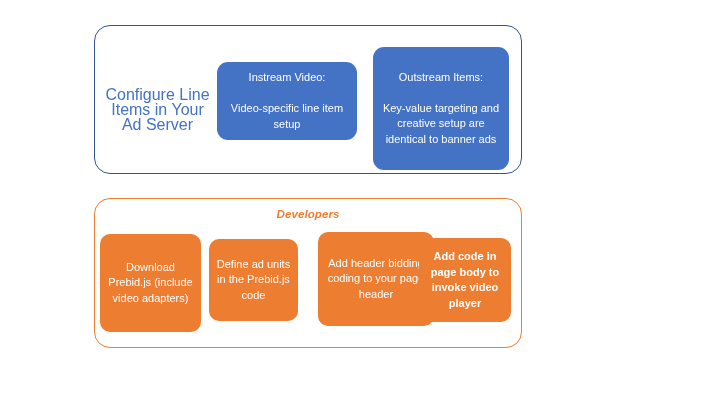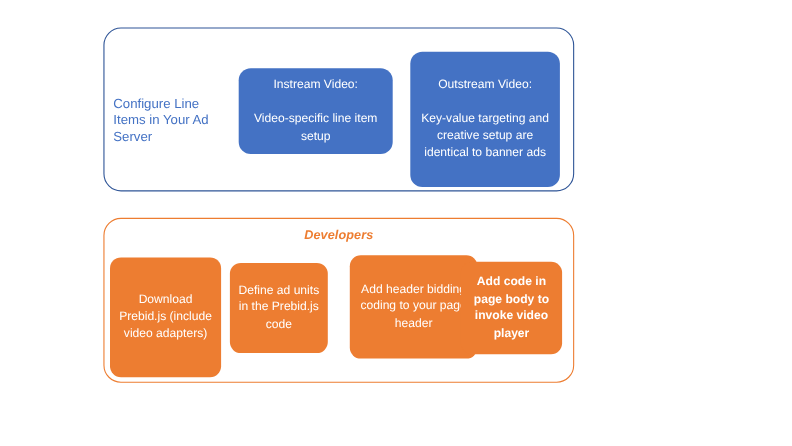--- a/index.html
+++ b/index.html
@@ -49,23 +49,23 @@
   }
   .group-title.blue  { top: 9px;  color: #4472C4; margin-top: 28px; }
   .group-title.orange{ top: 9px;  color: #ED7D31; font-style: italic; }
 
   
   .text-cell {
     position: absolute;
     display: flex;
     align-items: center;
     justify-content: center;
-    text-align: left;
+    text-align: center;
     color: #4472C4;
-    font-size: 12px;
+    font-size: 16px;
     line-height: 15px;
     box-sizing: border-box;
     padding: 0 4px;
   }
 
   
   .card {
     position: absolute;
     box-sizing: border-box;
     display: flex;
@@ -82,40 +82,40 @@
   .card.blue   { background: #4472C4; }
   .card.orange { background: #ED7D31; border-radius: 10px; }
   .card.orange { font-size: 11px; line-height: 15.5px; }
 
   
   .cell-configure  { left: 99px;  top: 62px;  width: 117px; height: 94px; }
   .card-instream   { left: 217px; top: 62px;  width: 140px; height: 78px; }
   .card-outstream  { left: 373px; top: 47px;  width: 136px; height: 123px; }
 
   
-  .card-download   { left: 100px; top: 234px; width: 101px; height: 109px; }
+  .card-download   { left: 100px; top: 234px; width: 101px; height: 98px; }
   .card-define     { left: 209px; top: 239px; width: 89px; height: 82px; }
   .card-addheader  { left: 318px; top: 232px; width: 116px;  height: 94px; }
   .card-addcode    { left: 419px; top: 238px; width: 92px;  height: 84px; font-weight: bold; }
 </style>
 </head>
 <body>
 
 <div class="group group-adops">
   <div class="group-title blue">Ad Ops</div>
 
 </div>
 
 <div class="text-cell cell-configure">Configure Line Items in Your Ad Server</div>
 
 <div class="card blue card-instream">Instream Video:
 
 Video-specific line item setup</div>
 
-<div class="card blue card-outstream">Outstream Video:
+<div class="card blue card-outstream">Outstream Items:
 
 Key-value targeting and creative setup are identical to banner ads</div>
 
 <div class="group group-developers">
   <div class="group-title orange">Developers</div>
 </div>
 
 <div class="card orange card-download">Download Prebid.js (include video adapters)</div>
 
 <div class="card orange card-define">Define ad units in the Prebid.js code</div>

